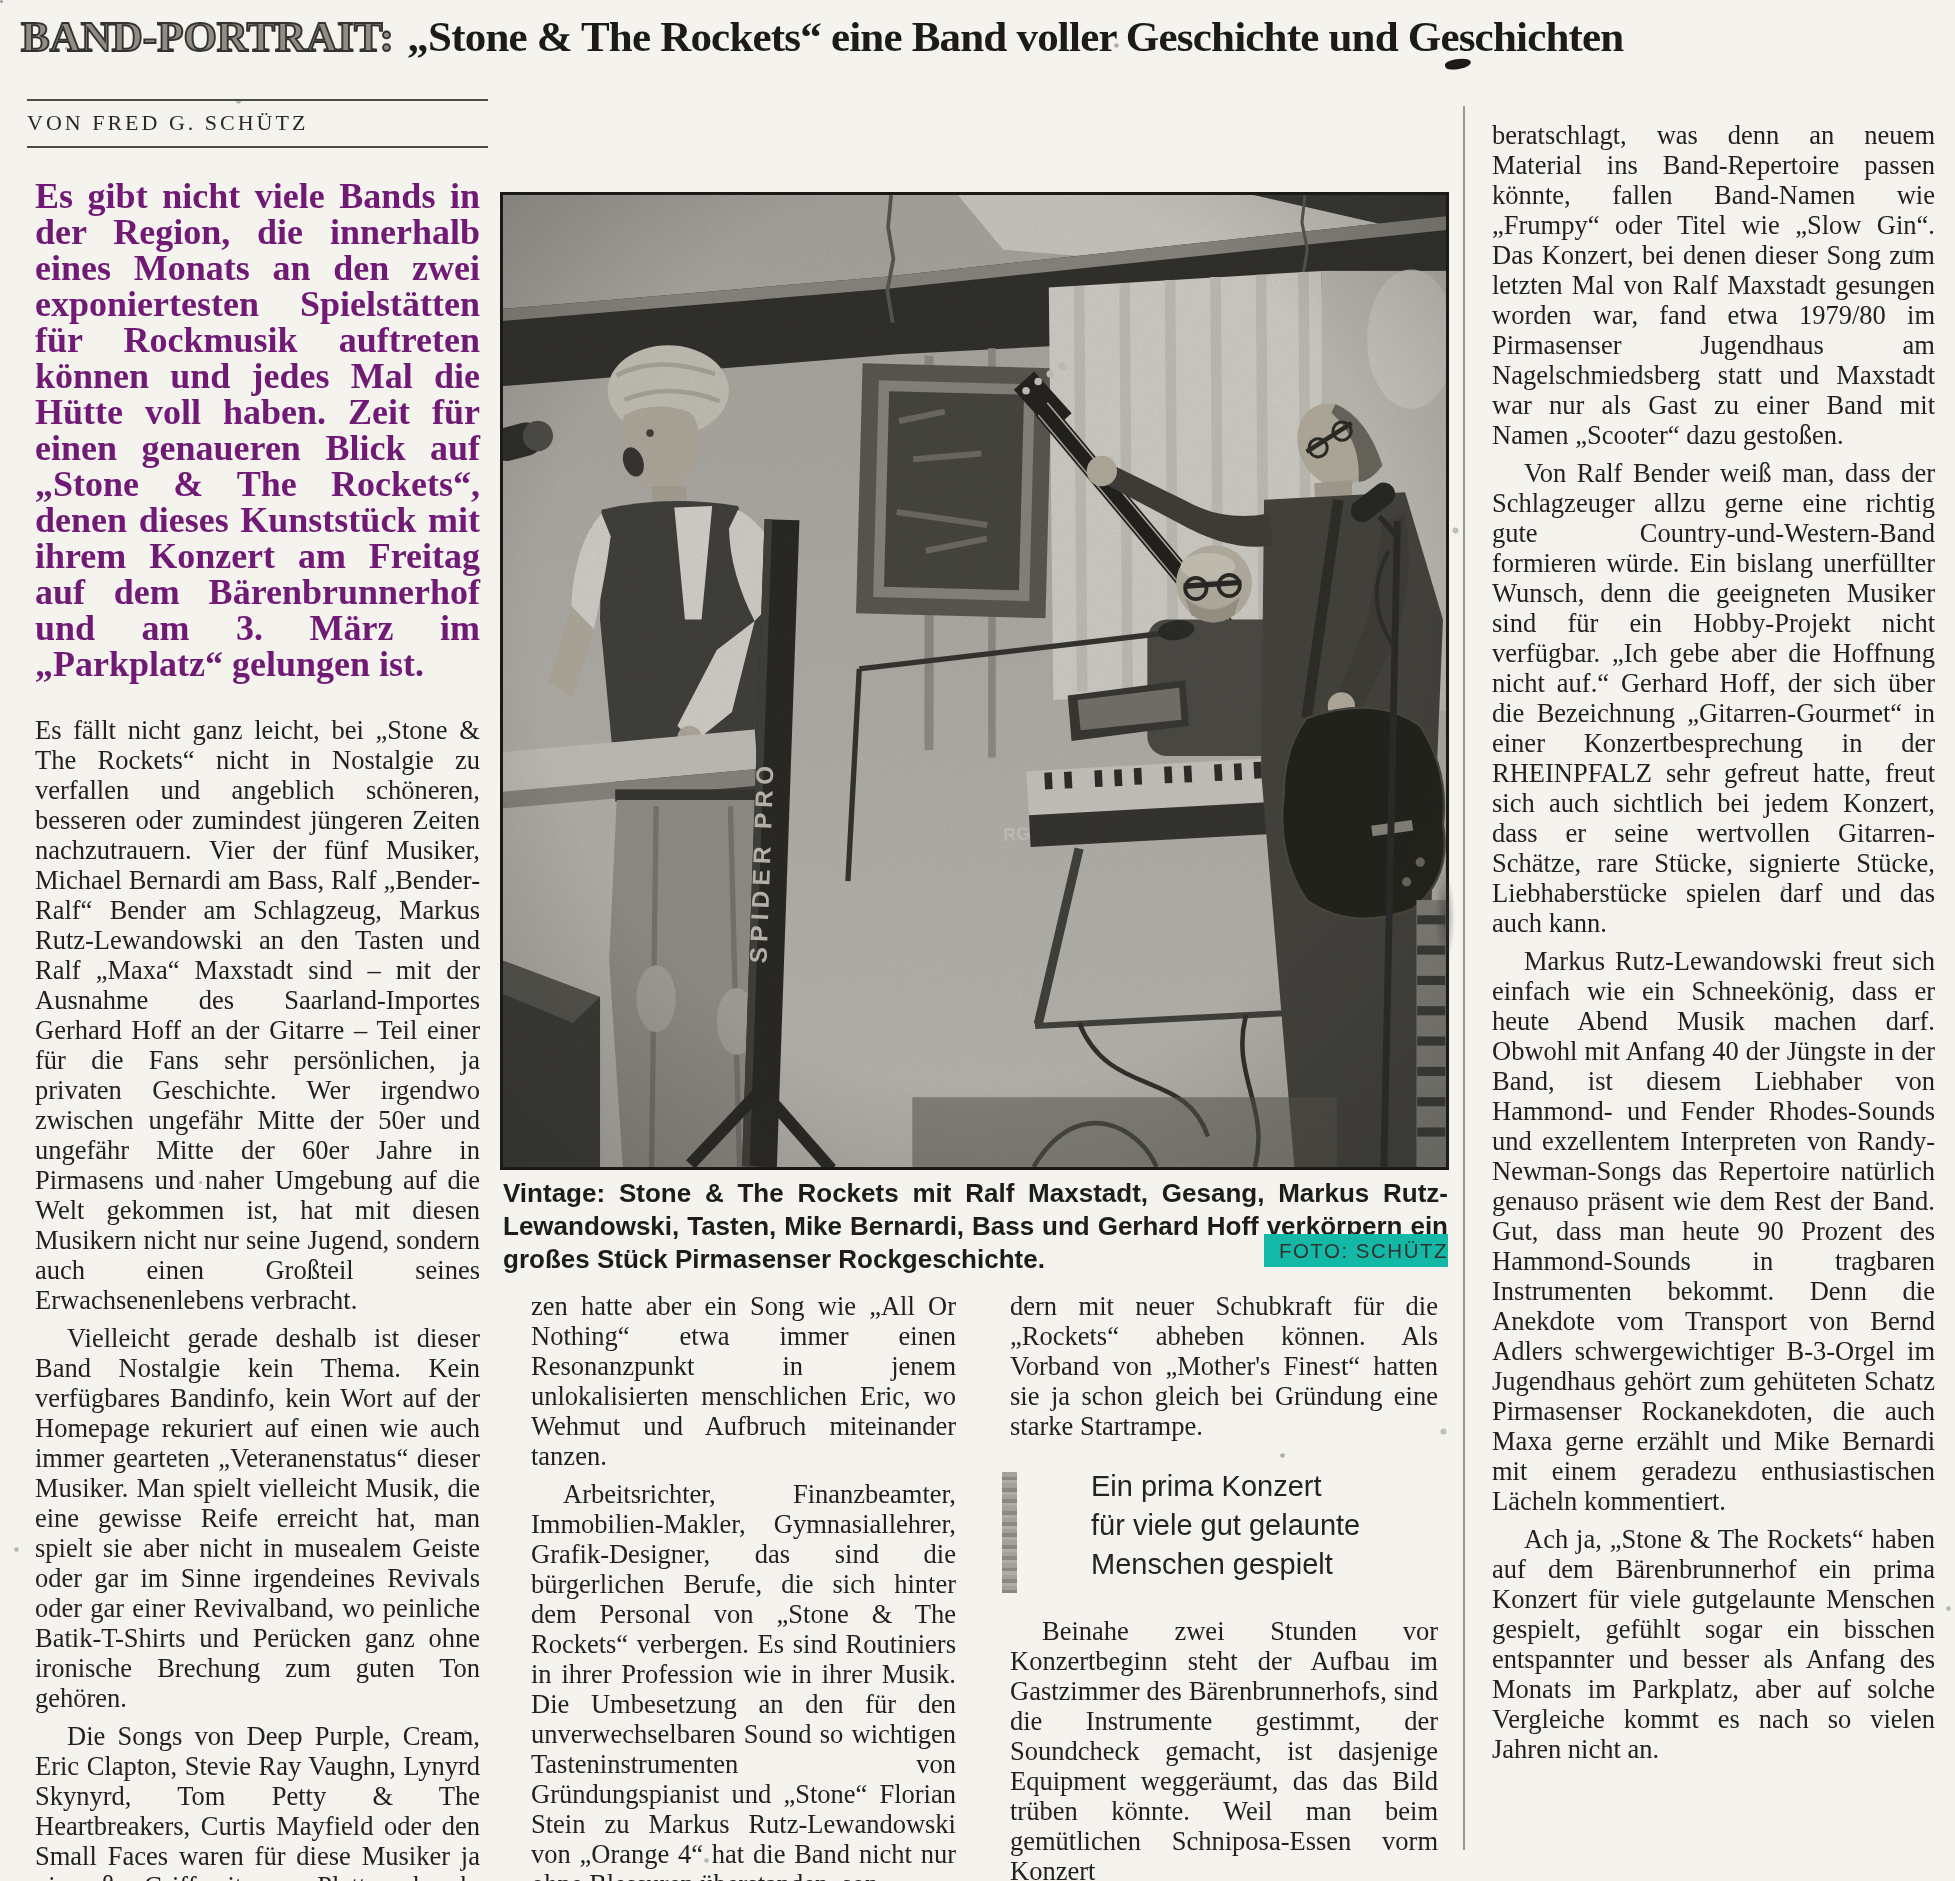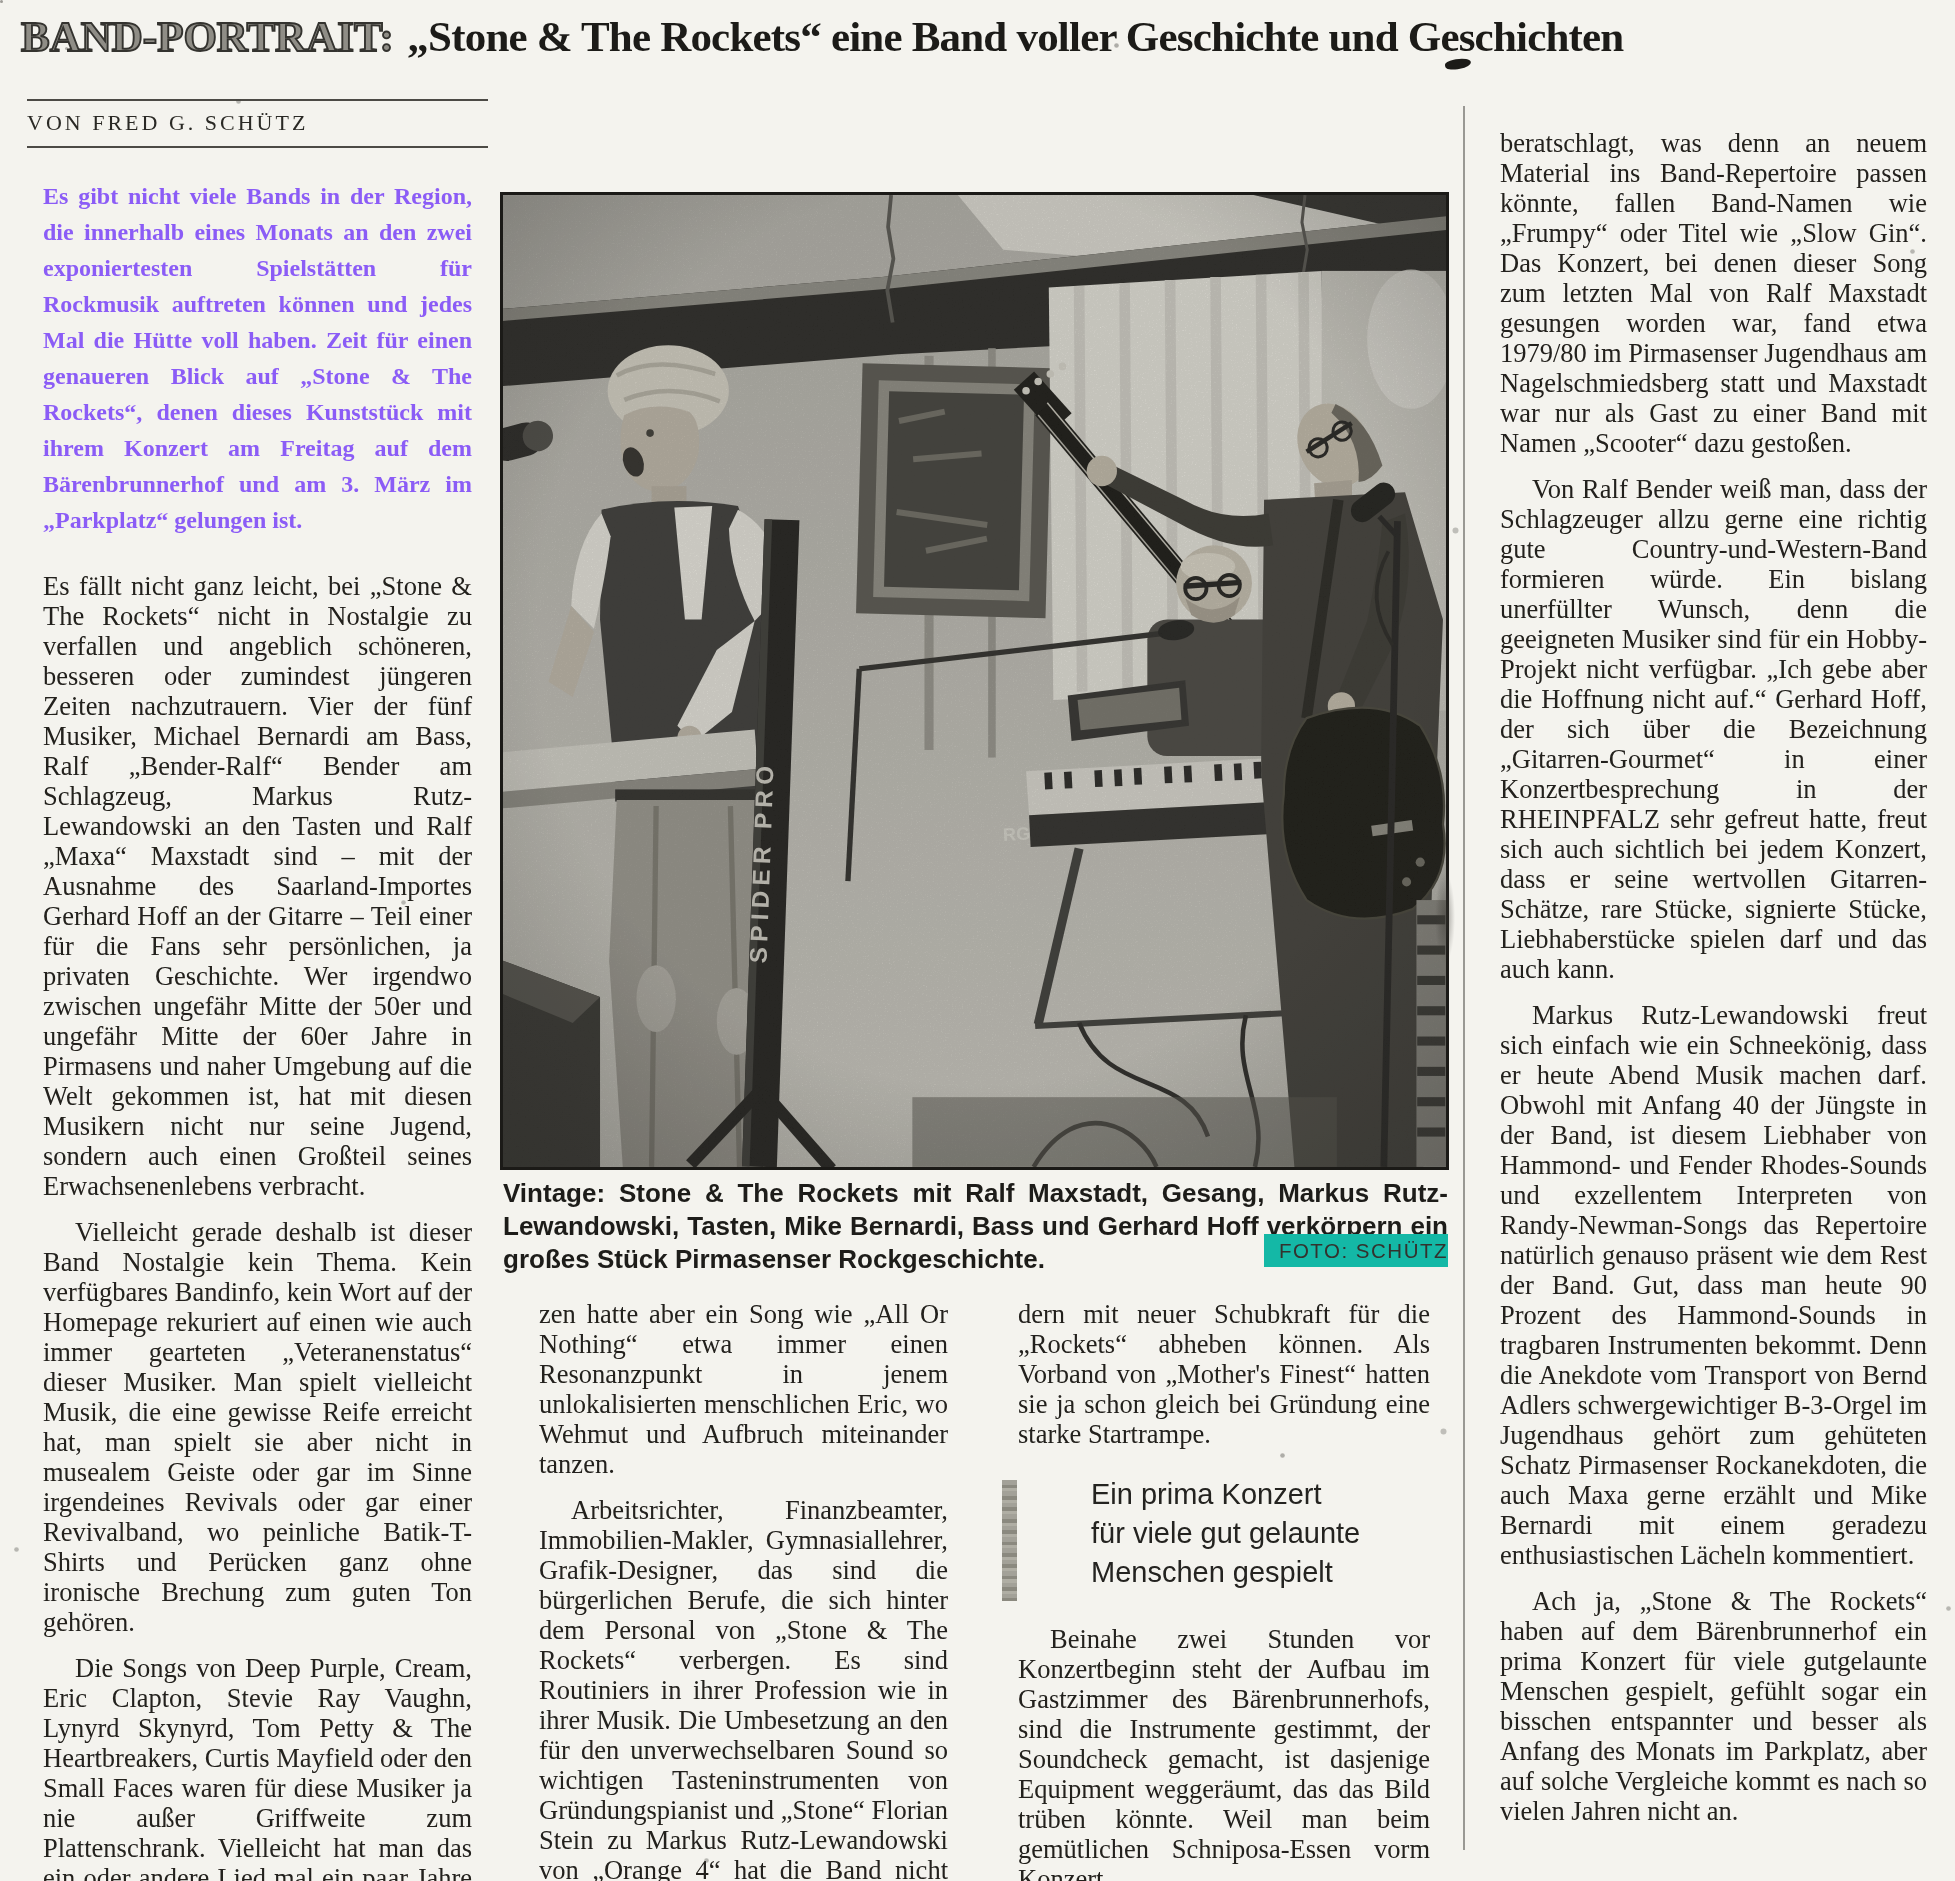--- a/index.html
+++ b/index.html
@@ -8,32 +8,32 @@
   
   .headline{position:absolute;left:21px;top:12px;width:1911px;white-space:nowrap;
             font-family:Liberation Serif, serif;font-weight:700;font-size:43px;
             letter-spacing:-0.8px;color:#1c1b18;}
   .kicker{color:#8f8d86;-webkit-text-stroke:1.9px #34332f;letter-spacing:0;margin-right:13.6px;}
   .ink-blot{position:absolute;left:1424px;top:47px;width:26px;height:10px;background:#1c1b18;
             border-radius:40% 60% 50% 50%;transform:rotate(-10deg);}
   
   .col{position:absolute;text-align:justify;font-size:26.5px;line-height:30px;
        -webkit-hyphens:auto;hyphens:auto;}
-  .col p{margin:16px;}
+  .col p{margin:8px;}
   .col p.ind{text-indent:32px;}
   .col1{left:27px;top:99px;width:461px;}
   .col2{left:523px;top:1283px;width:441px;}
   .col3{left:1002px;top:1283px;width:444px;}
   .col4{left:1484px;top:112px;width:459px;}
   
   .byline-box{border-top:2.3px solid #4c4a45;border-bottom:2.3px solid #4c4a45;
               padding:10.6px 0 12px;margin-bottom:30px;}
   .byline-text{font-size:22px;letter-spacing:3px;color:#2a2925;line-height:22px;}
-  .intro{font-weight:700;font-size:24px;line-height:36px;margin-bottom:33px !important;
-         color:#8b5cf6;}
+  .intro{font-weight:700;font-size:36px;line-height:36px;margin-bottom:33px !important;
+         color:#701a75;}
   
   .photo-fig{position:absolute;left:500px;top:192px;width:943px;height:972px;
              border:3px solid #1b1a17;background:#c6c4bc;margin:0;}
   .photo-fig svg{display:block;}
   
   .caption{position:absolute;left:503px;top:1177px;width:945px;
            font-family:"Liberation Sans", sans-serif;font-weight:700;
            font-size:26px;line-height:33px;text-align:justify;color:#1d1c19;}
   .credit{position:absolute;right:0;bottom:9px;font-weight:400;font-size:20.5px;
           letter-spacing:1.5px;color:#33322e;background:#14b8a6;padding-left:15px;}

